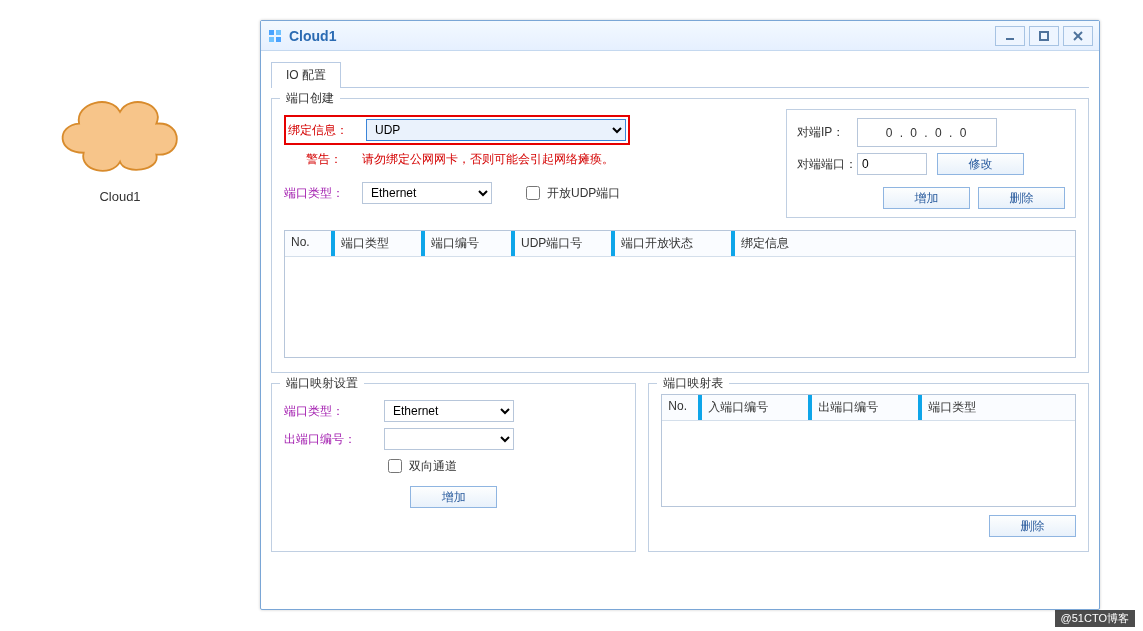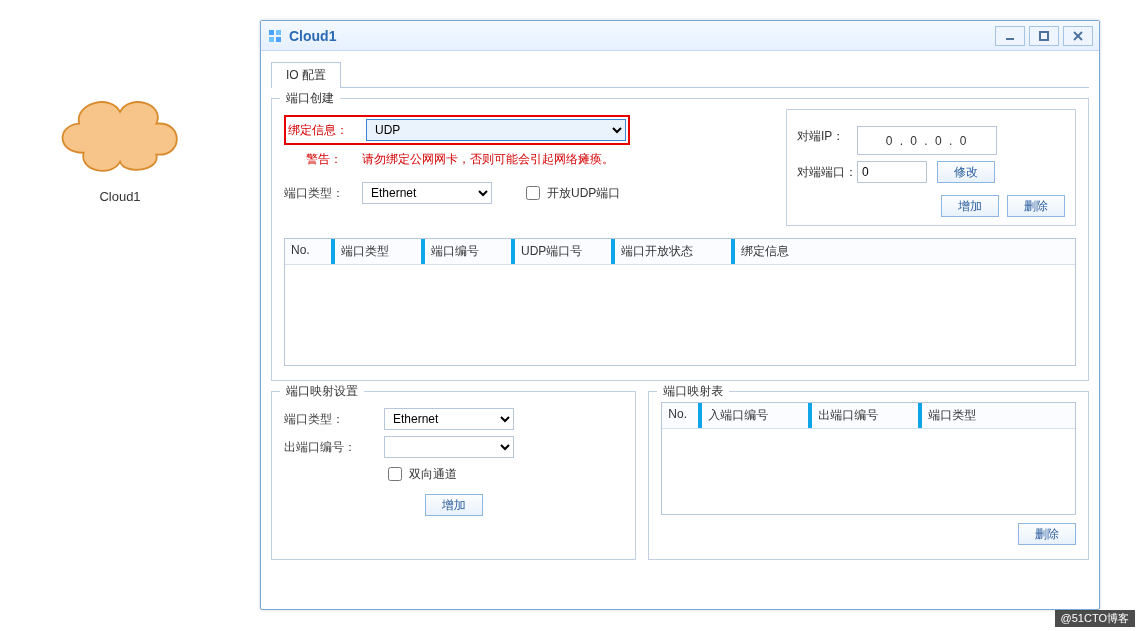--- a/index.html
+++ b/index.html
@@ -28,39 +28,39 @@
   
   .tabs { display: flex; border-bottom: 1px solid #b9cbe3; }
   .tab  { border: 1px solid #b9cbe3; border-bottom: none; padding: 4px 14px; margin-right: 4px; background: #f7fbff; position: relative; top: 1px; cursor: pointer; }
   .tab.active { background: #fff; }
 
   
   .fset { border: 1px solid #c0cfe2; margin-top: 10px; padding: 10px 12px 14px 12px; position: relative; }
   .fset > .legend { position: absolute; top: -9px; left: 8px; background: #fff; padding: 0 6px; color: #333; }
 
   .row { display: flex; align-items: center; margin-top: 6px; }
-  .lbl { color: #404040; width: 78px; }
+  .lbl { color: #a21caf; width: 78px; }
   select, input[type=text] { border: 1px solid #b7c6da; font-family: inherit; font-size: 12px; height: 22px; padding: 0 4px; background: #fff; }
   select { width: 130px; }
   .chk-wrap { display:inline-flex; align-items:center; gap:4px; }
   input[type=checkbox]{ width:14px; height:14px; }
 
-  .btn { border: 1px solid #8fb5e1; background: linear-gradient(#fdfefe,#e8f1fb); height: 22px; width: 58px; cursor: pointer; color: #2a5c9e; font-family: inherit; font-size: 12px; display:inline-flex; align-items:center; justify-content:center; }
+  .btn { border: 1px solid #8fb5e1; background: linear-gradient(#fdfefe,#e8f1fb); height: 22px; width: 87px; cursor: pointer; color: #2a5c9e; font-family: inherit; font-size: 12px; display:inline-flex; align-items:center; justify-content:center; }
 
   
   .tbl { width:100%; border:1px solid #b7c6da; background:#fff; }
   .tbl .hdr { display:flex; border-bottom:1px solid #d4dfeb; background:#fafcff; }
   .tbl .hdr > div { border-right:4px solid #0ea5e9; padding:4px 6px; white-space:nowrap; }
   .tbl .body { height:100px; }
 
   
   .red-highlight { border:2px solid #e60000; padding:2px; display:inline-flex; align-items:center; }
 
   
-  .ip { display:inline-flex; align-items:center; border:1px solid #b7c6da; height:29px; padding:0 6px; letter-spacing:2px; width:140px; justify-content:center;margin-top:8px; }
+  .ip { display:inline-flex; align-items:center; border:1px solid #b7c6da; height:29px; padding:0 6px; letter-spacing:2px; width:140px; justify-content:center; }
 
   
   .sub-box { border:1px solid #c0cfe2; padding:8px 10px; }
 
   .cols { display:flex; gap:12px; margin-top:10px; }
   .cols > .fset { flex:1; margin-top:0; }
 
   
   .watermark { position:absolute; right:8px; bottom:4px; color:#fff; background:rgba(0,0,0,.7); font-size:11px; padding:1px 6px; }
 

